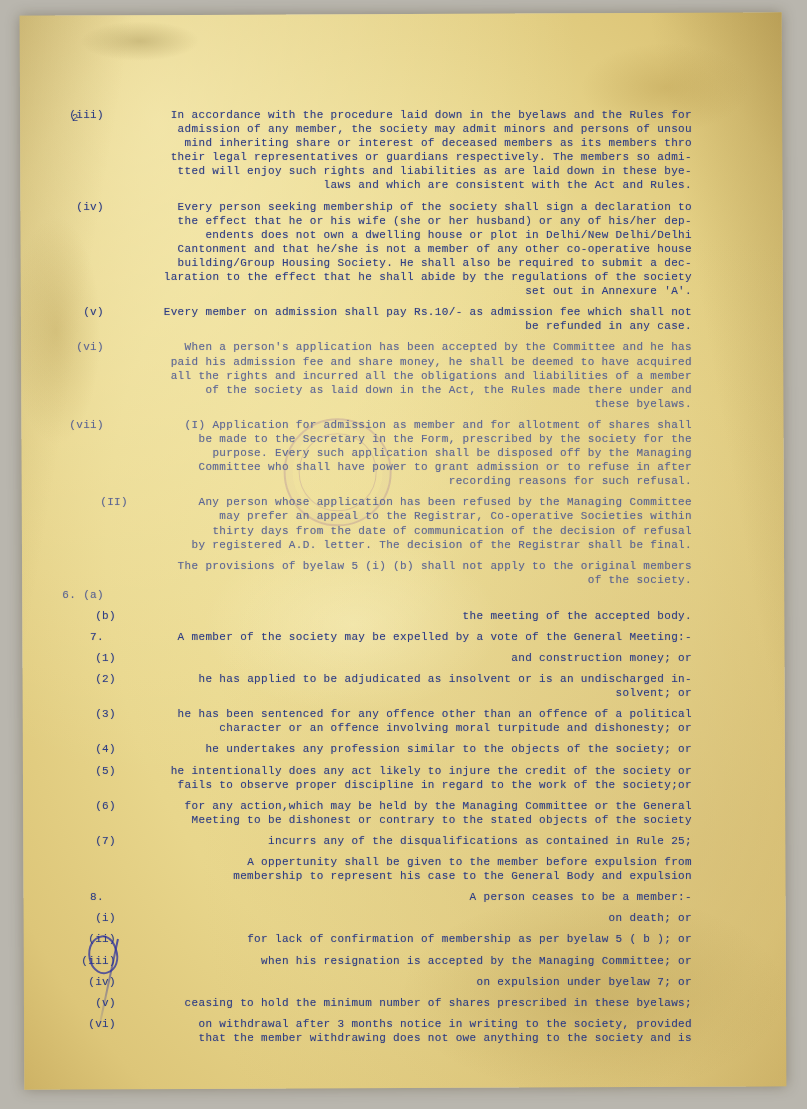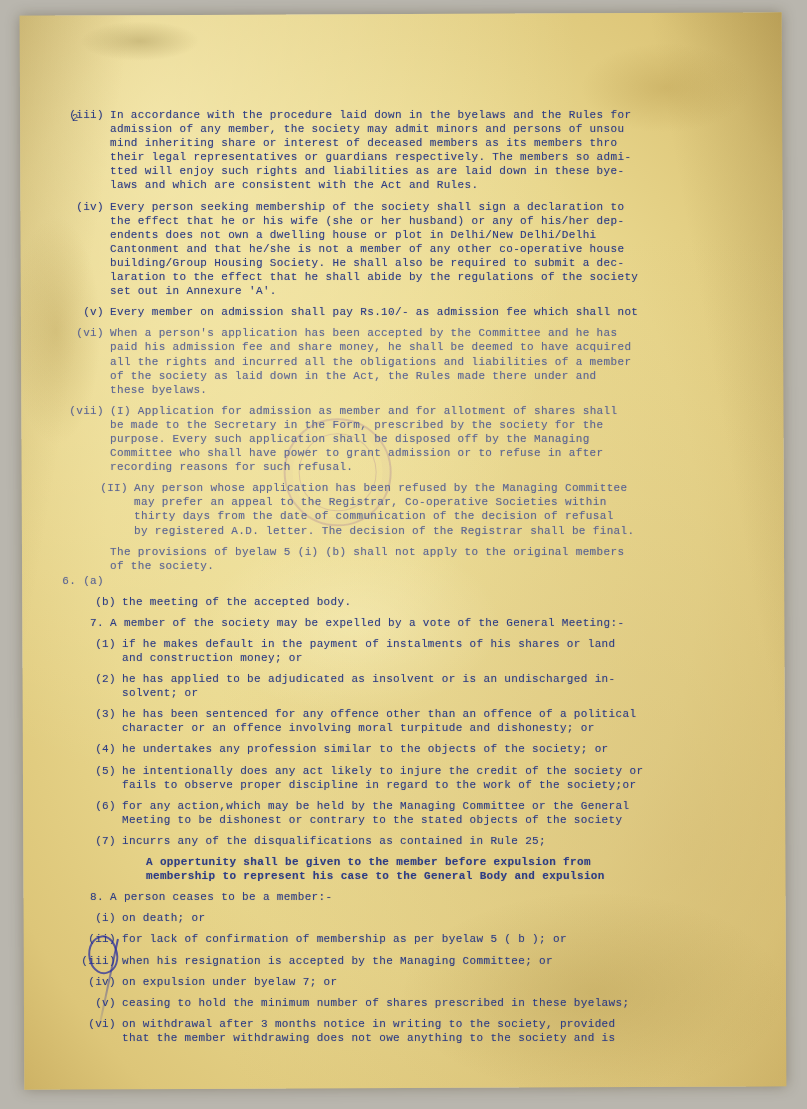--- a/index.html
+++ b/index.html
@@ -76,27 +76,28 @@
     margin-bottom: 1px;
   }
   .lbl {
     flex: 0 0 auto;
     white-space: pre;
     text-align: right;
   }
   .body {
     flex: 1 1 auto;
     white-space: pre-wrap;
+    text-align: right;
   }
   .l { white-space: pre; display: block; }
   
   .i0  { margin-left: 0px; }
   .i1  { margin-left: 12px; }
   .i2  { margin-left: 24px; }
-  .i3  { margin-left: 36px; font-weight: bold; }
+  .i3  { margin-left: 36px; }
   .gap { height: 6px; }
   
   .faded  { color: #4a5794; opacity: 0.88; }
   
   #stamp {
     position: absolute;
     left: 262px;
     top: 404px;
     width: 104px;
     height: 104px;
@@ -175,21 +176,21 @@
         <div class="body"><span class="l">In accordance with the procedure laid down in the byelaws and the Rules for</span><span class="l">admission of any member, the society may admit minors and persons of unsou</span><span class="l">mind inheriting share or interest of deceased members as its members thro</span><span class="l">their legal representatives or guardians respectively. The members so admi-</span><span class="l">tted will enjoy such rights and liabilities as are laid down in these bye-</span><span class="l">laws and which are consistent with the Act and Rules.</span></div>
       </div>
       <div class="gap"></div>
       <div class="blk i0">
         <div class="lbl" style="width: 52px; padding-right: 6px;">(iv)</div>
         <div class="body"><span class="l">Every person seeking membership of the society shall sign a declaration to</span><span class="l">the effect that he or his wife (she or her husband) or any of his/her dep-</span><span class="l">endents does not own a dwelling house or plot in Delhi/New Delhi/Delhi</span><span class="l">Cantonment and that he/she is not a member of any other co-operative house</span><span class="l">building/Group Housing Society. He shall also be required to submit a dec-</span><span class="l">laration to the effect that he shall abide by the regulations of the society</span><span class="l">set out in Annexure 'A'.</span></div>
       </div>
       <div class="gap"></div>
       <div class="blk i0">
         <div class="lbl" style="width: 52px; padding-right: 6px;">(v)</div>
-        <div class="body"><span class="l">Every member on admission shall pay Rs.10/- as admission fee which shall not</span></div>
+        <div class="body"><span class="l">Every member on admission shall pay Rs.10/- as admission fee which shall not</span><span class="l">be refunded in any case.</span></div>
       </div>
       <div class="gap"></div>
       <div class="blk i0 faded">
         <div class="lbl" style="width: 52px; padding-right: 6px;">(vi)</div>
         <div class="body"><span class="l">When a person's application has been accepted by the Committee and he has</span><span class="l">paid his admission fee and share money, he shall be deemed to have acquired</span><span class="l">all the rights and incurred all the obligations and liabilities of a member</span><span class="l">of the society as laid down in the Act, the Rules made there under and</span><span class="l">these byelaws.</span></div>
       </div>
       <div class="gap"></div>
       <div class="blk i0 faded">
         <div class="lbl" style="width: 52px; padding-right: 6px;">(vii)</div>
         <div class="body"><span>(I) </span><span class="l" style="display: inline;">Application for admission as member and for allotment of shares shall</span><span class="l">be made to the Secretary in the Form, prescribed by the society for the</span><span class="l">purpose. Every such application shall be disposed off by the Managing</span><span class="l">Committee who shall have power to grant admission or to refuse in after</span><span class="l">recording reasons for such refusal.</span></div>
@@ -210,21 +211,21 @@
         <div class="body"><span class="l">the meeting of the accepted body.</span></div>
       </div>
       <div class="gap"></div>
       <div class="blk i0">
         <div class="lbl" style="width: 52px; padding-right: 6px;">7.</div>
         <div class="body"><span class="l">A member of the society may be expelled by a vote of the General Meeting:-</span></div>
       </div>
       <div class="gap"></div>
       <div class="blk i1">
         <div class="lbl" style="width: 52px; padding-right: 6px;">(1)</div>
-        <div class="body"><span class="l">if he makes default in the payment of instalments of his shares or land</span><span class="l">and construction money; or</span></div>
+        <div class="body"><span class="l">and construction money; or</span></div>
       </div>
       <div class="gap"></div>
       <div class="blk i1">
         <div class="lbl" style="width: 52px; padding-right: 6px;">(2)</div>
         <div class="body"><span class="l">he has applied to be adjudicated as insolvent or is an undischarged in-</span><span class="l">solvent; or</span></div>
       </div>
       <div class="gap"></div>
       <div class="blk i1">
         <div class="lbl" style="width: 52px; padding-right: 6px;">(3)</div>
         <div class="body"><span class="l">he has been sentenced for any offence other than an offence of a political</span><span class="l">character or an offence involving moral turpitude and dishonesty; or</span></div>

